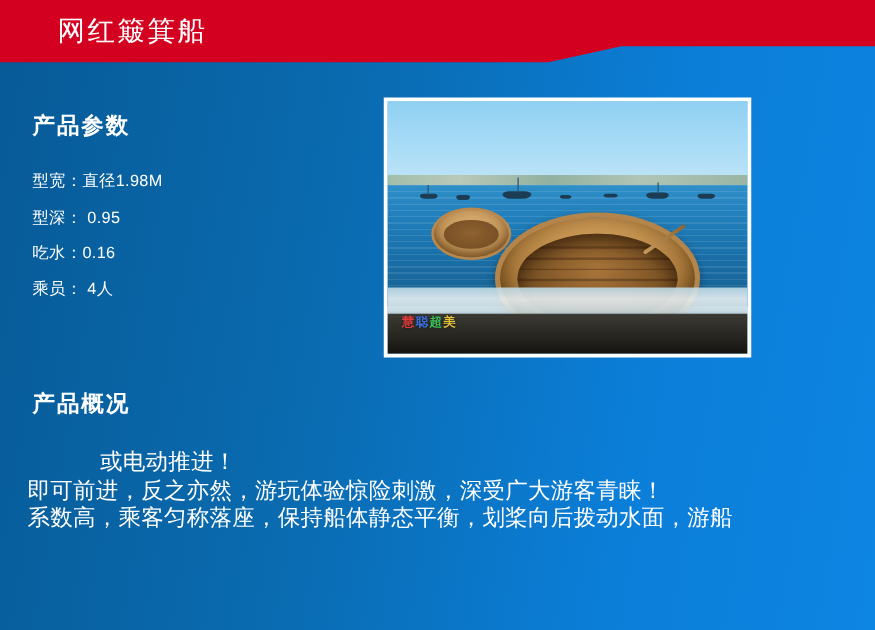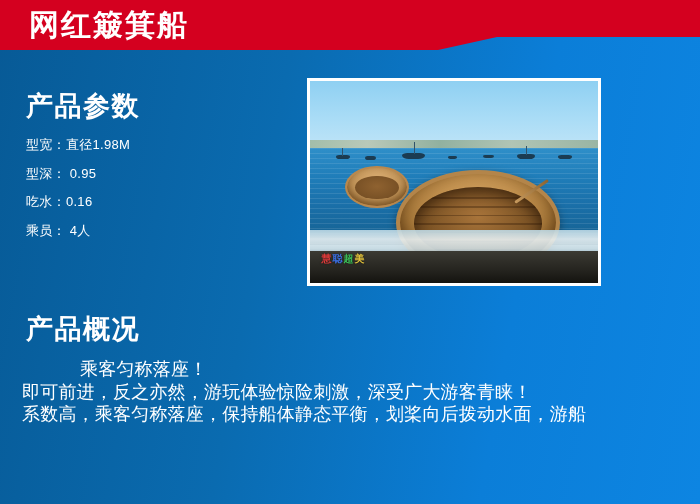--- a/index.html
+++ b/index.html
@@ -23,34 +23,34 @@
     left: 0;
     top: 0;
     width: 700px;
     height: 52px;
     background: #d4001f;
     -webkit-clip-path: polygon(0 0, 700px 0, 700px 37px, 497px 37px, 438px 50px, 0 50px);
     clip-path: polygon(0 0, 700px 0, 700px 37px, 497px 37px, 438px 50px, 0 50px);
   }
   #header-title {
     position: absolute;
-    left: 29px;
+    left: 46px;
     top: 4px;
-    font-size: 30px;
-    font-weight: bold;
+    font-size: 22px;
+    font-weight: normal;
     color: #ffffff;
     letter-spacing: 2px;
     line-height: 42px;
     white-space: nowrap;
   }
 
   
   .section-heading {
     position: absolute;
-    font-size: 27px;
+    font-size: 18px;
     font-weight: bold;
     color: #ffffff;
     letter-spacing: 1.5px;
     white-space: nowrap;
   }
   #spec-heading { left: 26px; top: 88px; }
   #overview-heading { left: 26px; top: 311px; }
 
   
   #spec-list {
@@ -288,18 +288,18 @@
       <div id="photo-surf"></div>
       <div id="photo-sand"></div>
 
       <div id="photo-watermark"><span class="w1">慧</span><span class="w2">聪</span><span class="w3">超</span><span class="w4">美</span></div>
     </div>
   </div>
 
   <div class="section-heading" id="overview-heading">产品概况</div>
 
   <div id="overview-body">
-    <div class="para-line indent-2">乘客匀称落座！</div>
+    <div class="para-line indent-2">或电动推进！</div>
     <div class="para-line">即可前进，反之亦然，游玩体验惊险刺激，深受广大游客青睐！</div>
     <div class="para-line">系数高，乘客匀称落座，保持船体静态平衡，划桨向后拨动水面，游船</div>
   </div>
 
 </div>
 
 </body></html>

